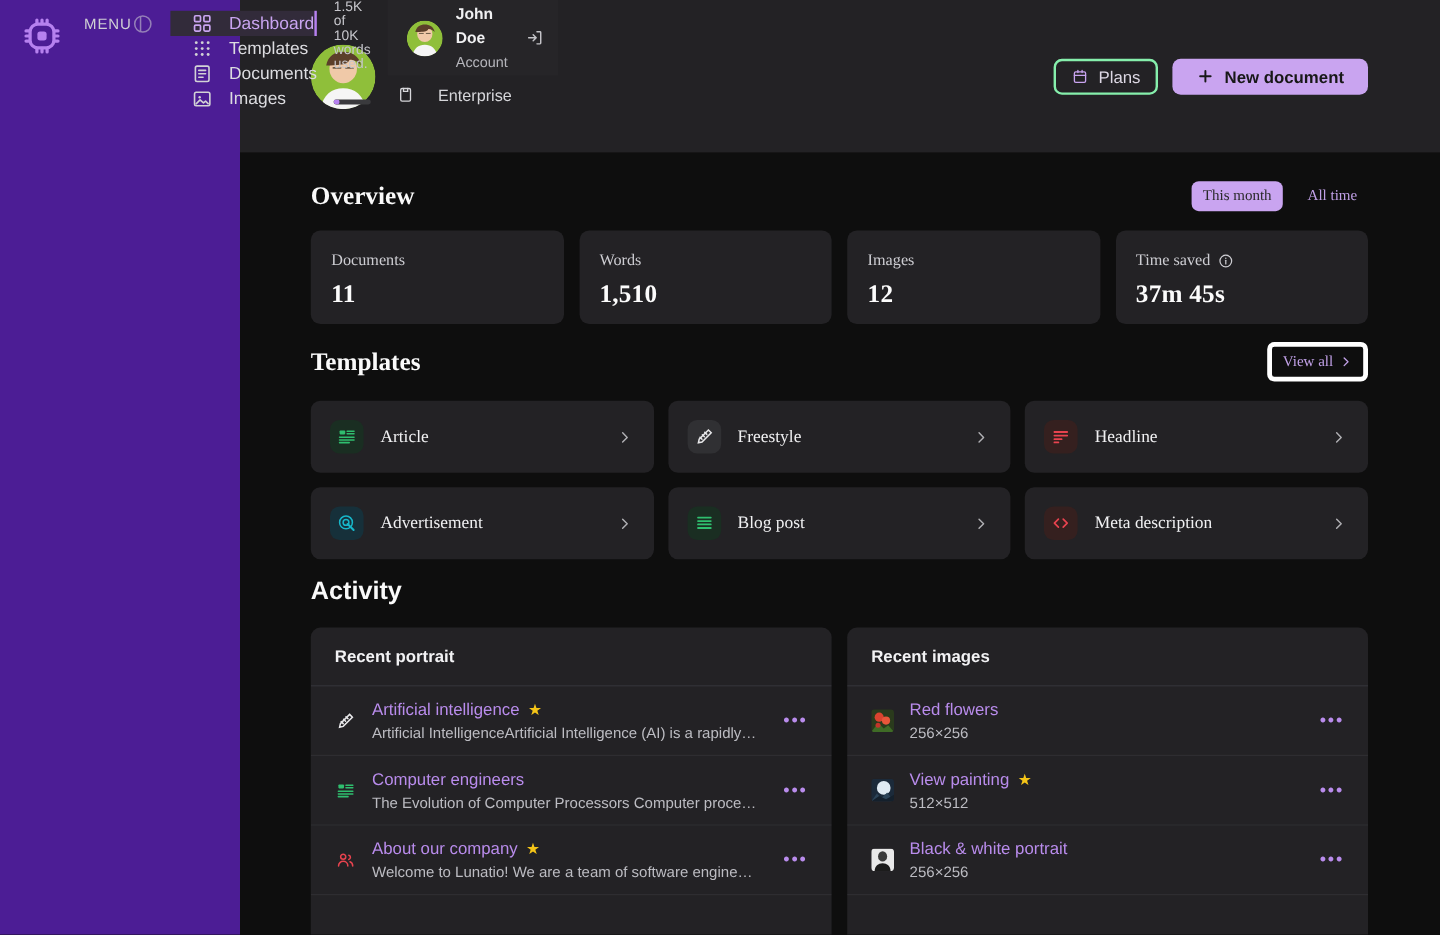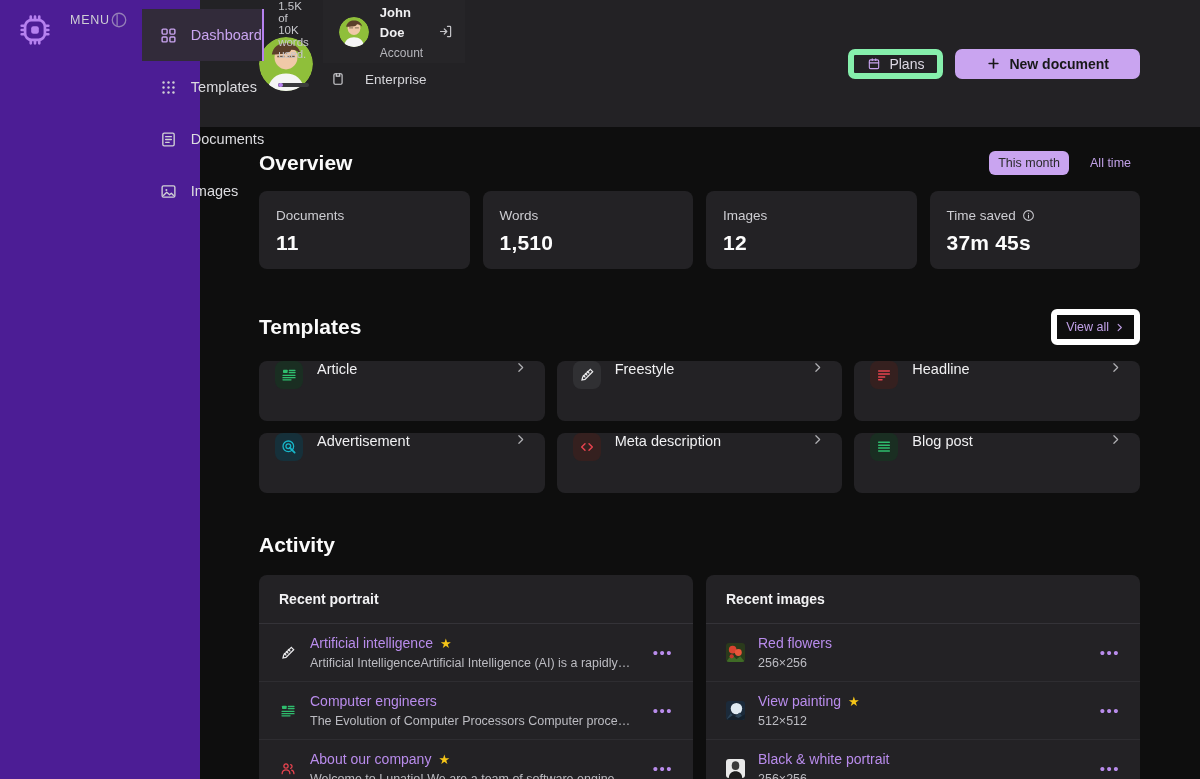--- a/index.html
+++ b/index.html
@@ -27,21 +27,21 @@
     height: 40px; display: flex; align-items: center; justify-content: space-between;
     padding: 0 14px 0 18px;
   }
   .menu-label {
     font-size: 12.5px; letter-spacing: .06em; color: #cfcfd4; font-weight: 400;
   }
   .panel-toggle { width: 18px; height: 18px; opacity: .55; display:block; }
 
   .nav { margin-top: 9px; }
   .nav-item {
-    height: 52px; display: flex; align-items: center; gap: 13px;
+    height: 21px; display: flex; align-items: center; gap: 13px;
     padding-left: 18px; position: relative; cursor: pointer;
     font-size: 14.5px; color: #dcdce0;
   }
   .nav-item .ico { width: 18px; height: 18px; display:flex; align-items:center; justify-content:center; flex:0 0 18px;}
   .nav-item.active { background: #322b3a; color: #c9a4f0; }
   .nav-item.active::after {
     content: ""; position: absolute; right: 0; top: 0; bottom: 0; width: 2px; background: #b681ef;
   }
 
   .sidebar-spacer { flex: 1 1 auto; }
@@ -72,57 +72,57 @@
   .avatar-lg { width: 54px; height: 54px; border-radius: 50%; overflow: hidden; flex: 0 0 54px; }
   .user-name { font-size: 22px; font-weight: bold; color: #fafafa; letter-spacing: .1px; }
   .user-plan { display: flex; align-items: center; gap: 20px; margin-top: 5px; font-size: 13.5px; color: #d6d6da; }
   .topbar-spacer { flex: 1 1 auto; }
   .top-actions { display: flex; align-items: center; gap: 12px; }
   .btn {
     display: inline-flex; align-items: center; gap: 8px; cursor: pointer;
     border-radius: 7px; font-size: 14px; line-height: 1; white-space: nowrap;
   }
   .btn-outline {
-    height: 30px; padding: 0 13px; border: 6px solid #86efac; color: #ddd8e4; background: transparent;
+    height: 30px; padding: 0 13px; border: 2px solid #86efac; color: #ddd8e4; background: transparent;
   }
   .btn-primary {
-    height: 30px; padding: 0 31px; background: #c9a4f0; color: #181818; font-weight: bold; border: none;
+    height: 30px; padding: 0 20px; background: #c9a4f0; color: #181818; font-weight: bold; border: none;
   }
 
   .content { padding: 24px 60px 0 59px; }
 
   .section-head {
     display: flex; align-items: center; justify-content: space-between;
     margin-bottom: 16px;
   }
   .section-title { font-size: 21px; font-weight: bold; color: #fafafa; }
 
   .seg { display: flex; align-items: center; gap: 12px; }
   .seg-item {
     font-size: 12.5px; padding: 5px 9px; border-radius: 6px; cursor: pointer; color: #c0a0e6;
   }
   .seg-item.on { background: #c9a4f0; color: #2a2a2a; }
 
   .view-all {
     display: inline-flex; align-items: center; gap: 5px;
-    border: 6px solid #ffffff; border-radius: 6px; padding: 5px 9px;
+    border: 4px solid #ffffff; border-radius: 6px; padding: 5px 9px;
     font-size: 12.5px; color: #c0a0e6; cursor: pointer;
   }
 
   .stats { display: grid; grid-template-columns: repeat(4, 1fr); gap: 13px; }
   .stat {
     background: #232225; border-radius: 8px; padding: 17px 17px 19px 17px; height: 78px;
   }
   .stat-label { font-size: 13.5px; color: #cdcdd2; display: flex; align-items: center; gap: 6px; }
   .stat-value { font-size: 21px; font-weight: bold; color: #fcfcfc; margin-top: 8px; letter-spacing: .2px; }
 
   .tpl-grid { display: grid; grid-template-columns: repeat(3, 1fr); gap: 12px; }
   .tpl {
     background: #232225; border-radius: 8px; height: 60px;
-    display: flex; padding: 0 18px 0 16px; gap: 14px; cursor: pointer;
+    display: flex; align-items: center; padding: 0 18px 0 16px; gap: 14px; cursor: pointer;
   }
   .tpl-ico { width: 28px; height: 28px; border-radius: 8px; display:flex; align-items:center; justify-content:center; flex: 0 0 28px; }
   .tpl-name { flex: 1 1 auto; font-size: 14.5px; color: #f0f0f2; }
   .chev { opacity: .75; }
 
   .activity { display: grid; grid-template-columns: 1fr 1fr; gap: 13px; }
   .card { background: #232225; border-radius: 8px; overflow: hidden; }
   .card-head {
     height: 49px; display: flex; align-items: center; padding: 0 20px;
     font-size: 14px; font-weight: bold; color: #f2f2f4;
@@ -139,21 +139,21 @@
   .row-title {
     font-size: 14px; color: #b98cec; display: flex; align-items: center; gap: 7px; cursor: pointer;
   }
   .row-title .star { color: #f5c518; font-size: 13px; line-height: 1; }
   .row-sub {
     font-size: 12.5px; color: #bcbcc2; margin-top: 5px;
     white-space: nowrap; overflow: hidden; text-overflow: ellipsis;
   }
   .dots { color: #b98cec; font-size: 15px; letter-spacing: 1.5px; cursor: pointer; flex: 0 0 auto; padding-left: 8px; }
 
-  .mb32 { margin-bottom: 40px; }
+  .mb32 { margin-bottom: 15px; font-family: Liberation Serif, serif; }
   .mb20 { margin-bottom: 18px; }
 </style>
 </head>
 <body>
 
 <div class="app">
 
   <aside class="sidebar">
 
     <div class="logo-wrap">
@@ -404,38 +404,38 @@
                 <path d="M13 13l7.5 7.5" stroke-linecap="round" stroke-width="2.6"></path>
               </svg>
             </span>
             <span class="tpl-name">Advertisement</span>
             <svg class="chev" width="13" height="13" viewBox="0 0 24 24" fill="none" stroke="#e0e0e4" stroke-width="2.2" stroke-linecap="round" stroke-linejoin="round">
                 <path d="M9 5l7 7-7 7"></path>
               </svg>
           </div>
 
           <div class="tpl">
+            <span class="tpl-ico" style="background:#1a2e22">
+              <svg width="16" height="16" viewBox="0 0 24 24" fill="none" stroke="#2fbe6e" stroke-width="2.2" stroke-linecap="round">
+                <path d="M4 5h16M4 9.3h16M4 13.6h16M4 18h16"></path>
+              </svg>
+            </span>
+            <span class="tpl-name">Blog post</span>
+            <svg class="chev" width="13" height="13" viewBox="0 0 24 24" fill="none" stroke="#e0e0e4" stroke-width="2.2" stroke-linecap="round" stroke-linejoin="round">
+                <path d="M9 5l7 7-7 7"></path>
+              </svg>
+          </div>
+
+          <div class="tpl">
             <span class="tpl-ico" style="background:#35201f">
               <svg width="16" height="16" viewBox="0 0 24 24" fill="none" stroke="#e8434f" stroke-width="2.1" stroke-linecap="round" stroke-linejoin="round">
                 <path d="M9 7l-5 5 5 5M15 7l5 5-5 5"></path>
               </svg>
             </span>
             <span class="tpl-name">Meta description</span>
-            <svg class="chev" width="13" height="13" viewBox="0 0 24 24" fill="none" stroke="#e0e0e4" stroke-width="2.2" stroke-linecap="round" stroke-linejoin="round">
-                <path d="M9 5l7 7-7 7"></path>
-              </svg>
-          </div>
-
-          <div class="tpl">
-            <span class="tpl-ico" style="background:#1a2e22">
-              <svg width="16" height="16" viewBox="0 0 24 24" fill="none" stroke="#2fbe6e" stroke-width="2.2" stroke-linecap="round">
-                <path d="M4 5h16M4 9.3h16M4 13.6h16M4 18h16"></path>
-              </svg>
-            </span>
-            <span class="tpl-name">Blog post</span>
             <svg class="chev" width="13" height="13" viewBox="0 0 24 24" fill="none" stroke="#e0e0e4" stroke-width="2.2" stroke-linecap="round" stroke-linejoin="round">
                 <path d="M9 5l7 7-7 7"></path>
               </svg>
           </div>
         </div>
       </section>
 
       <section>
         <div class="section-head mb20">
           <h2 class="section-title">Activity</h2>

